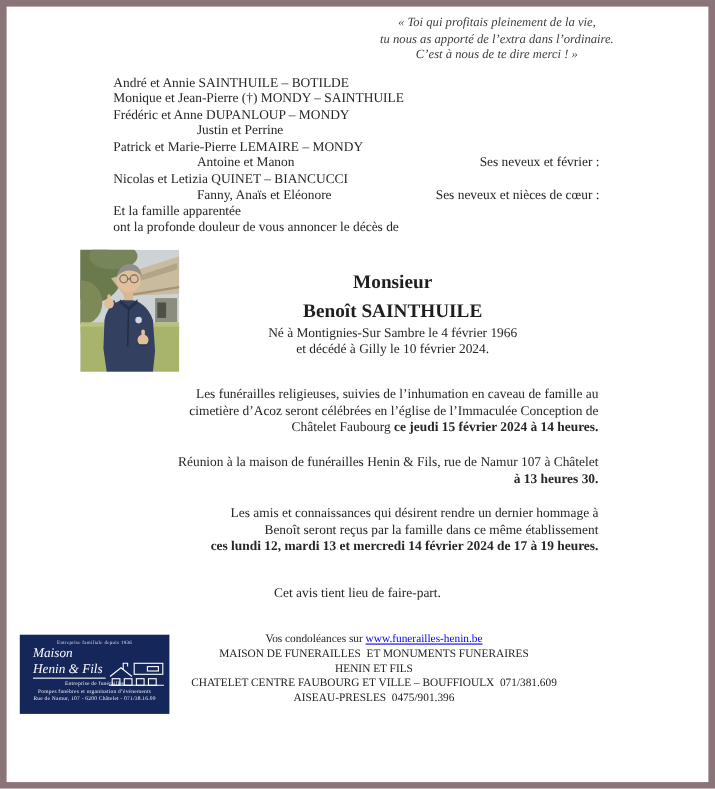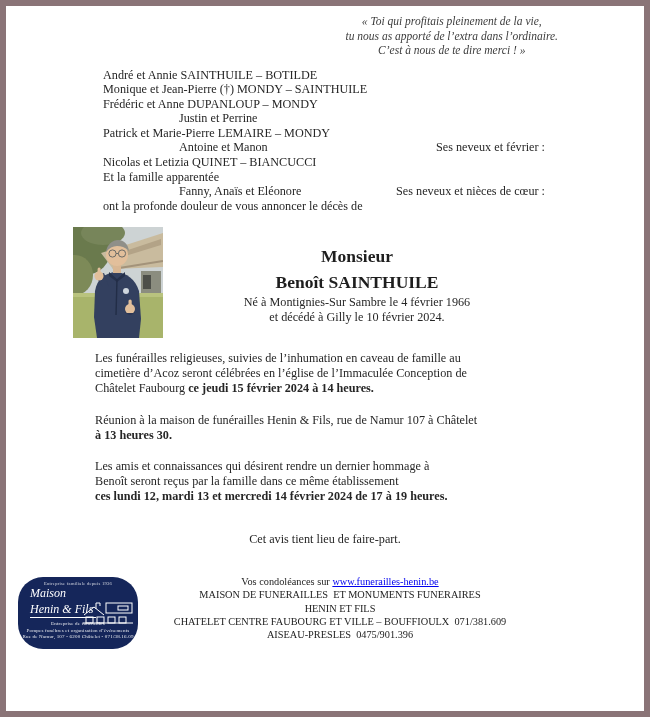--- a/index.html
+++ b/index.html
@@ -20,32 +20,31 @@
   .family-row .left{display:inline-block;}
   .family-row .left.indent{padding-left:76px;}
   .family-row .right{position:absolute;right:0;top:0;}
   
   .announce{display:flex;margin-top:14px;padding-left:67px;}
   .photo{width:90px;height:111px;flex:none;display:block;}
   .announce-text{flex:1;text-align:center;padding-right:93px;padding-top:16px;}
   .deceased-title,.deceased-name{font-weight:bold;font-size:17.5px;line-height:26px;color:#1e1e1e;}
   .deceased-sub{font-size:12.2px;line-height:15px;}
   
-  .paragraphs{margin:13px 100px 0 89px;text-align:left;font-size:12.2px;line-height:14.8px;}
+  .paragraphs{margin:13px 100px 0 89px;text-align:right;font-size:12.2px;line-height:14.8px;}
   .para{margin-bottom:17px;}
   .pline{white-space:nowrap;}
   .pline .b{font-weight:bold;}
   .notice{margin-top:28px;text-align:center;font-size:12.2px;}
   
   .footer{position:relative;margin-top:28px;height:86px;}
   .logo{
-    position:absolute;left:12px;top:2px;width:120px;height:72px;
+    position:absolute;left:12px;top:2px;width:136px;height:72px;
     background:#15265a;color:#ffffff;text-align:center;box-sizing:border-box;
     overflow:hidden;
-    border-radius:25px;
   }
   .logo-top{font-size:4.5px;line-height:6px;margin-top:4px;opacity:.8;letter-spacing:.3px;}
   .logo-scripts{text-align:left;padding-left:12px;position:relative;}
   .logo-script1{font-style:italic;font-size:12px;line-height:12px;}
   .logo-script2{font-style:italic;font-size:12px;line-height:14px;display:inline-block;border-bottom:1px solid #fff;padding:0 3px 1px 0;}
   .logo-art{position:absolute;right:4px;top:12px;}
   .logo-lines{margin-top:3px;font-size:5px;line-height:6.8px;opacity:.92;letter-spacing:.2px;}
   .footer-text{
     position:absolute;left:130px;right:100px;top:0;text-align:center;
     font-size:10.3px;line-height:13.4px;color:#222;
@@ -65,22 +64,22 @@
   </div>
 
   <div class="family" id="family">
       <div class="family-row"><span class="left">André et Annie SAINTHUILE – BOTILDE</span></div>
       <div class="family-row"><span class="left">Monique et Jean-Pierre (†) MONDY – SAINTHUILE</span></div>
       <div class="family-row"><span class="left">Frédéric et Anne DUPANLOUP – MONDY</span></div>
       <div class="family-row"><span class="left indent">Justin et Perrine</span></div>
       <div class="family-row"><span class="left">Patrick et Marie-Pierre LEMAIRE – MONDY</span></div>
       <div class="family-row"><span class="left indent">Antoine et Manon</span><span class="right">Ses neveux et février :</span></div>
       <div class="family-row"><span class="left">Nicolas et Letizia QUINET – BIANCUCCI</span></div>
+      <div class="family-row"><span class="left indent">Fanny, Anaïs et Eléonore</span><span class="right">Ses neveux et nièces de cœur :</span></div>
       <div class="family-row"><span class="left">Et la famille apparentée</span></div>
-      <div class="family-row"><span class="left indent">Fanny, Anaïs et Eléonore</span><span class="right">Ses neveux et nièces de cœur :</span></div>
       <div class="family-row"><span class="left">ont la profonde douleur de vous annoncer le décès de</span></div>
     </div>
 
   <div class="announce">
     <svg class="photo" viewBox="0 0 90 111" width="90" height="111" aria-hidden="true">
       <rect width="90" height="111" fill="#cdd3d4"></rect>
       <ellipse cx="12" cy="22" rx="26" ry="26" fill="#6a7a4d"></ellipse>
       <ellipse cx="2" cy="48" rx="18" ry="20" fill="#7d8a58"></ellipse>
       <ellipse cx="30" cy="6" rx="22" ry="12" fill="#77855a"></ellipse>
       <polygon points="28,26 90,6 90,40 40,42" fill="#c9bb9e"></polygon>

